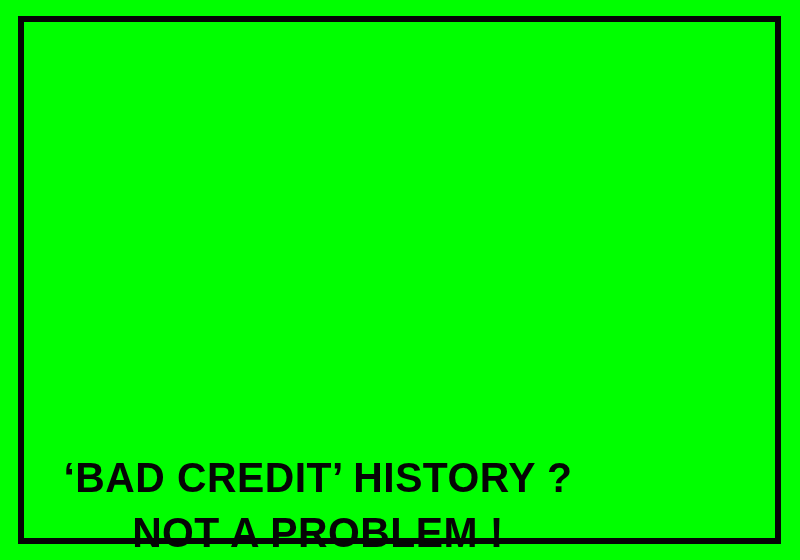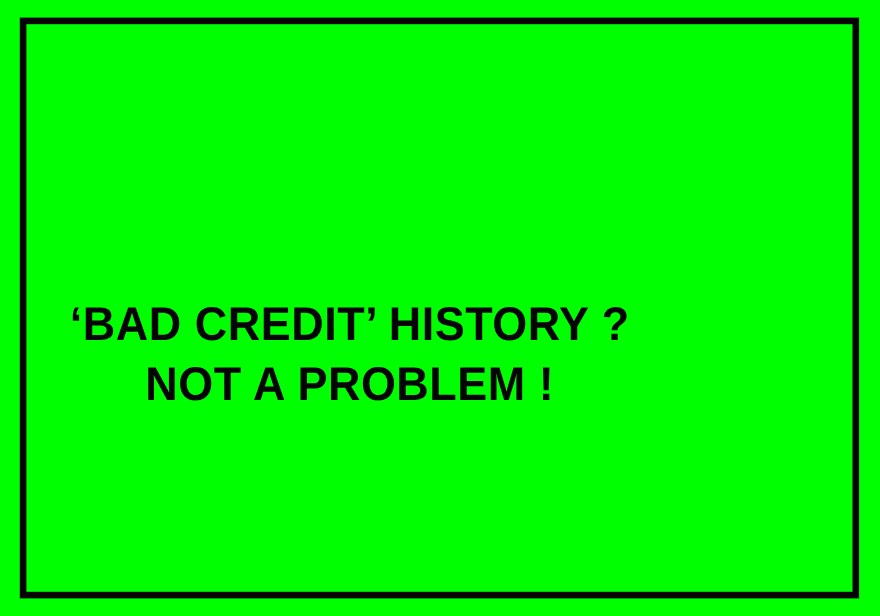--- a/index.html
+++ b/index.html
@@ -34,21 +34,21 @@
 
   #content {
     position: absolute;
     left: 0;
     top: 0;
     width: 636px;
     height: 560px;
     display: flex;
     flex-direction: column;
     align-items: center;
-    justify-content: center;
+    justify-content: flex-end;
     text-align: center;
     color: #050505;
   }
 
   .headline-block {
     margin-top: 86px;
     width: 100%;
   }
 
   .headline {

